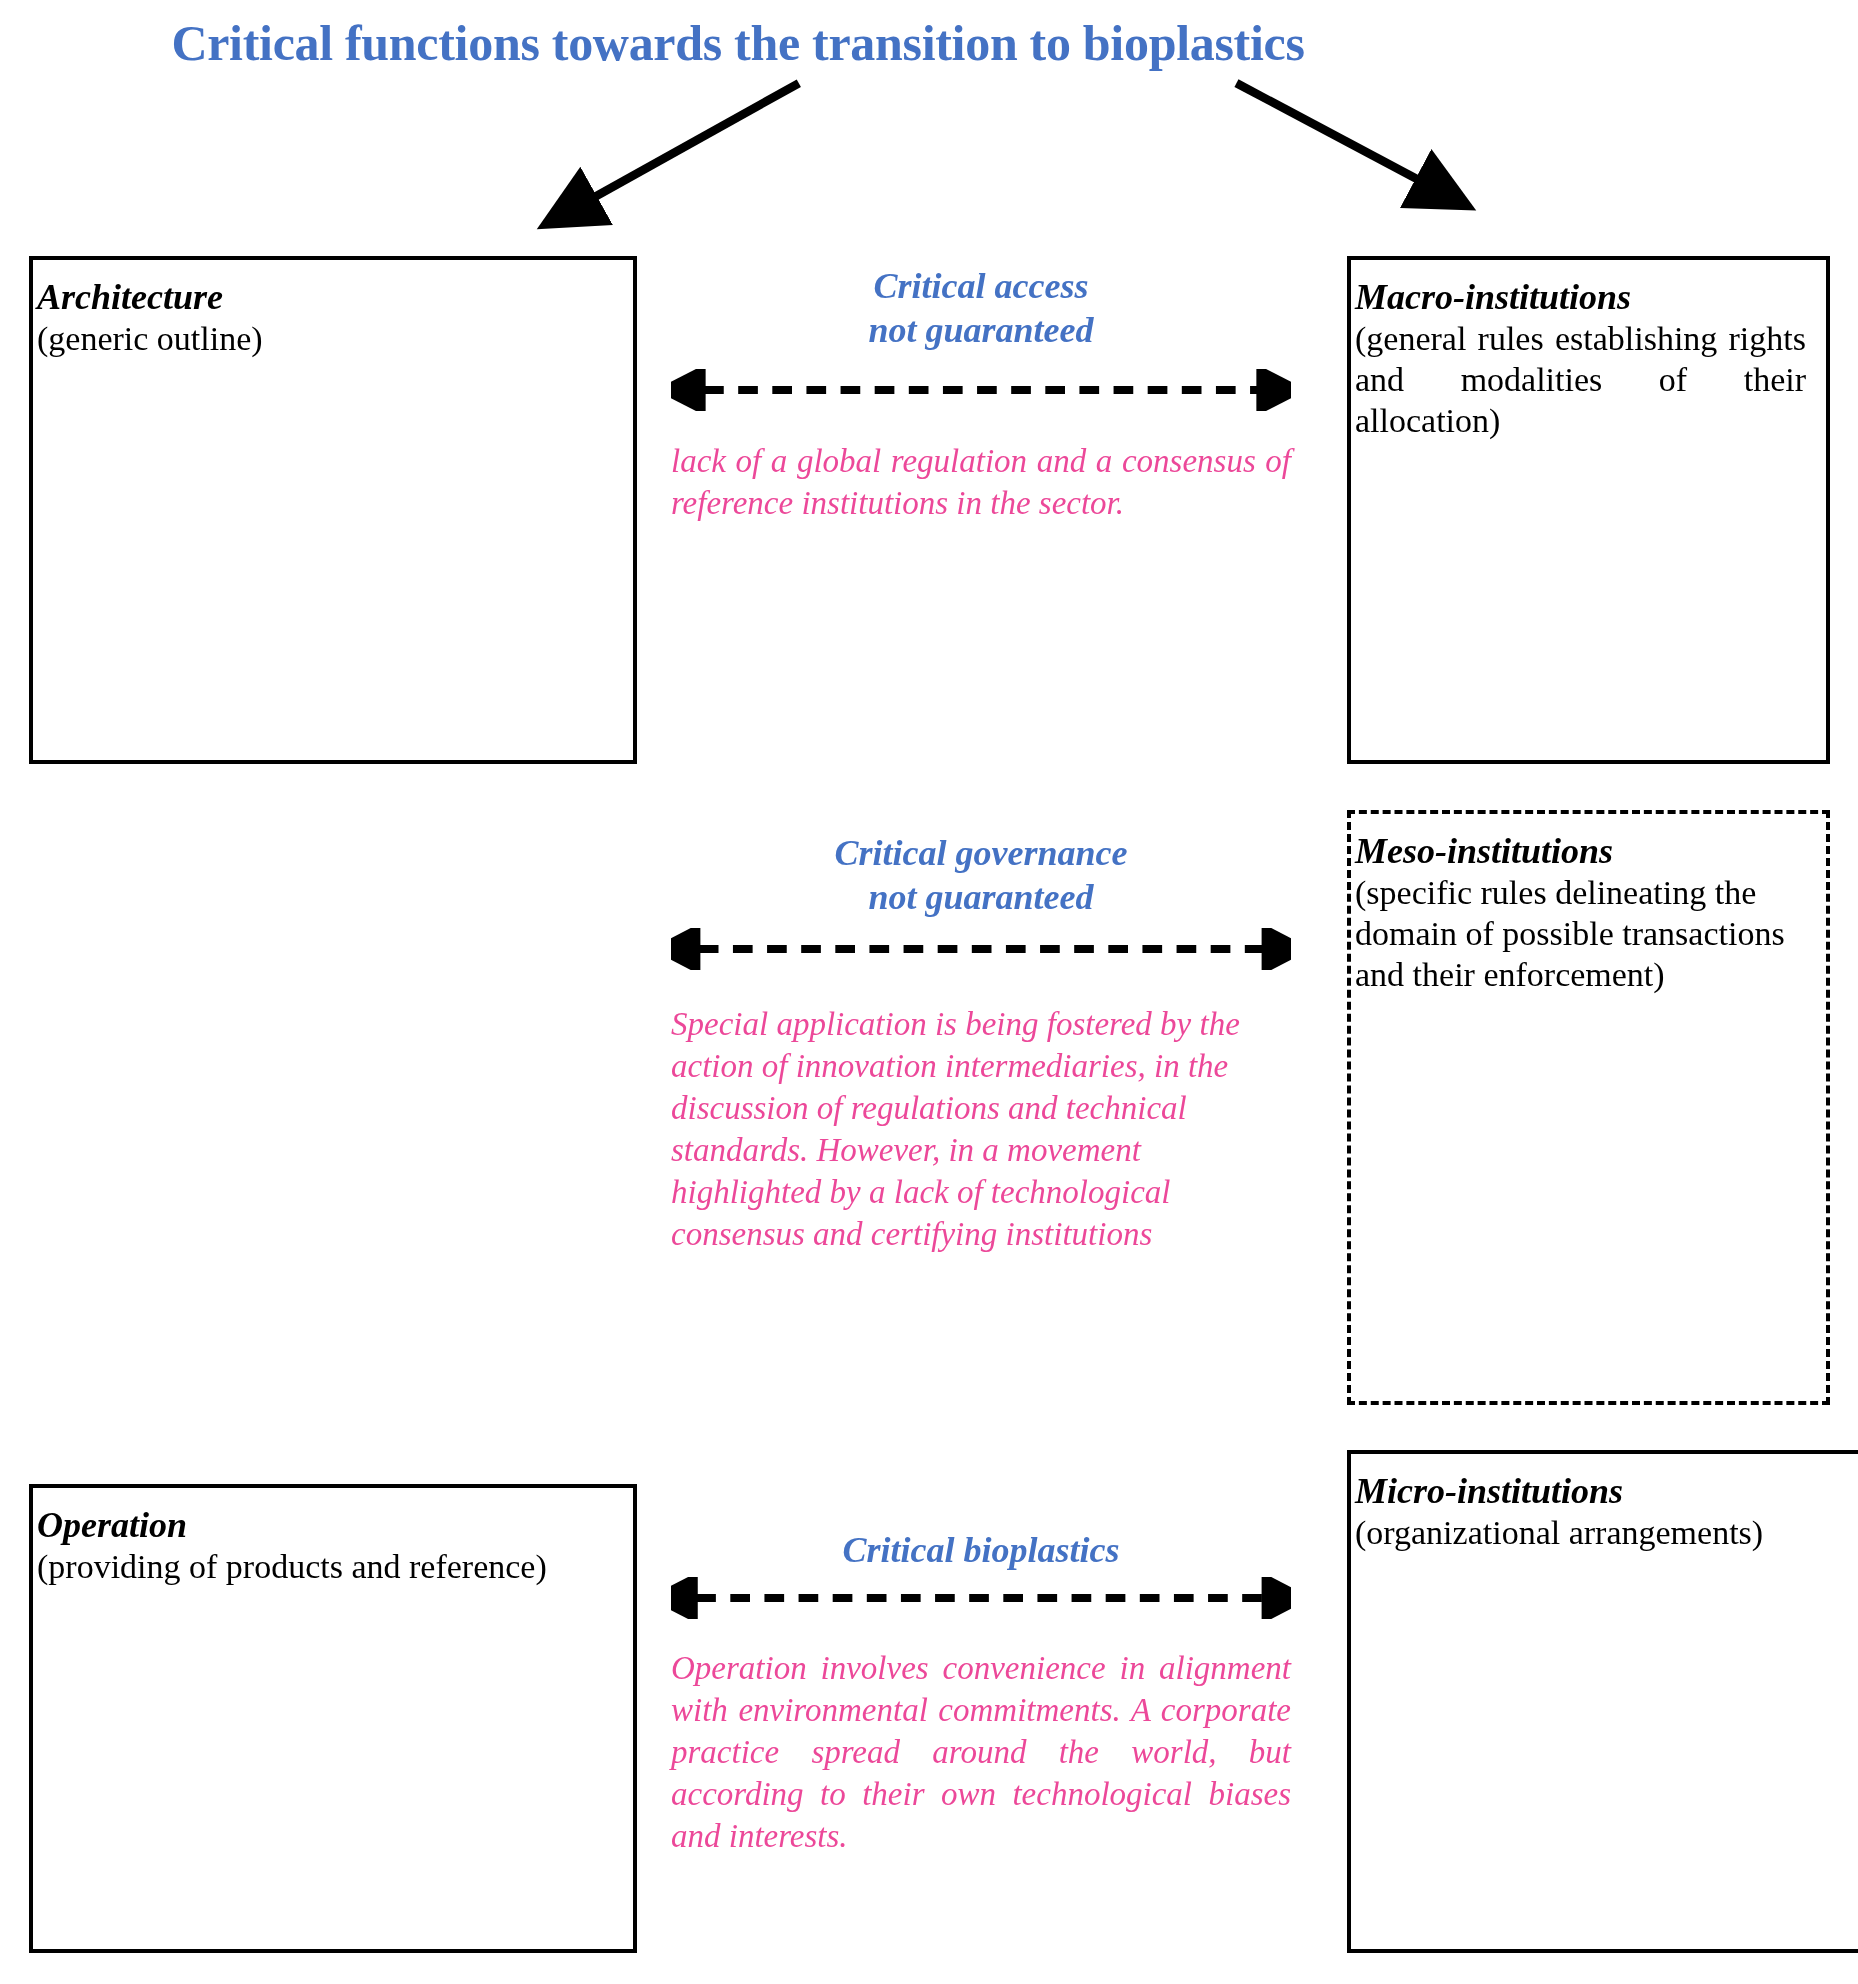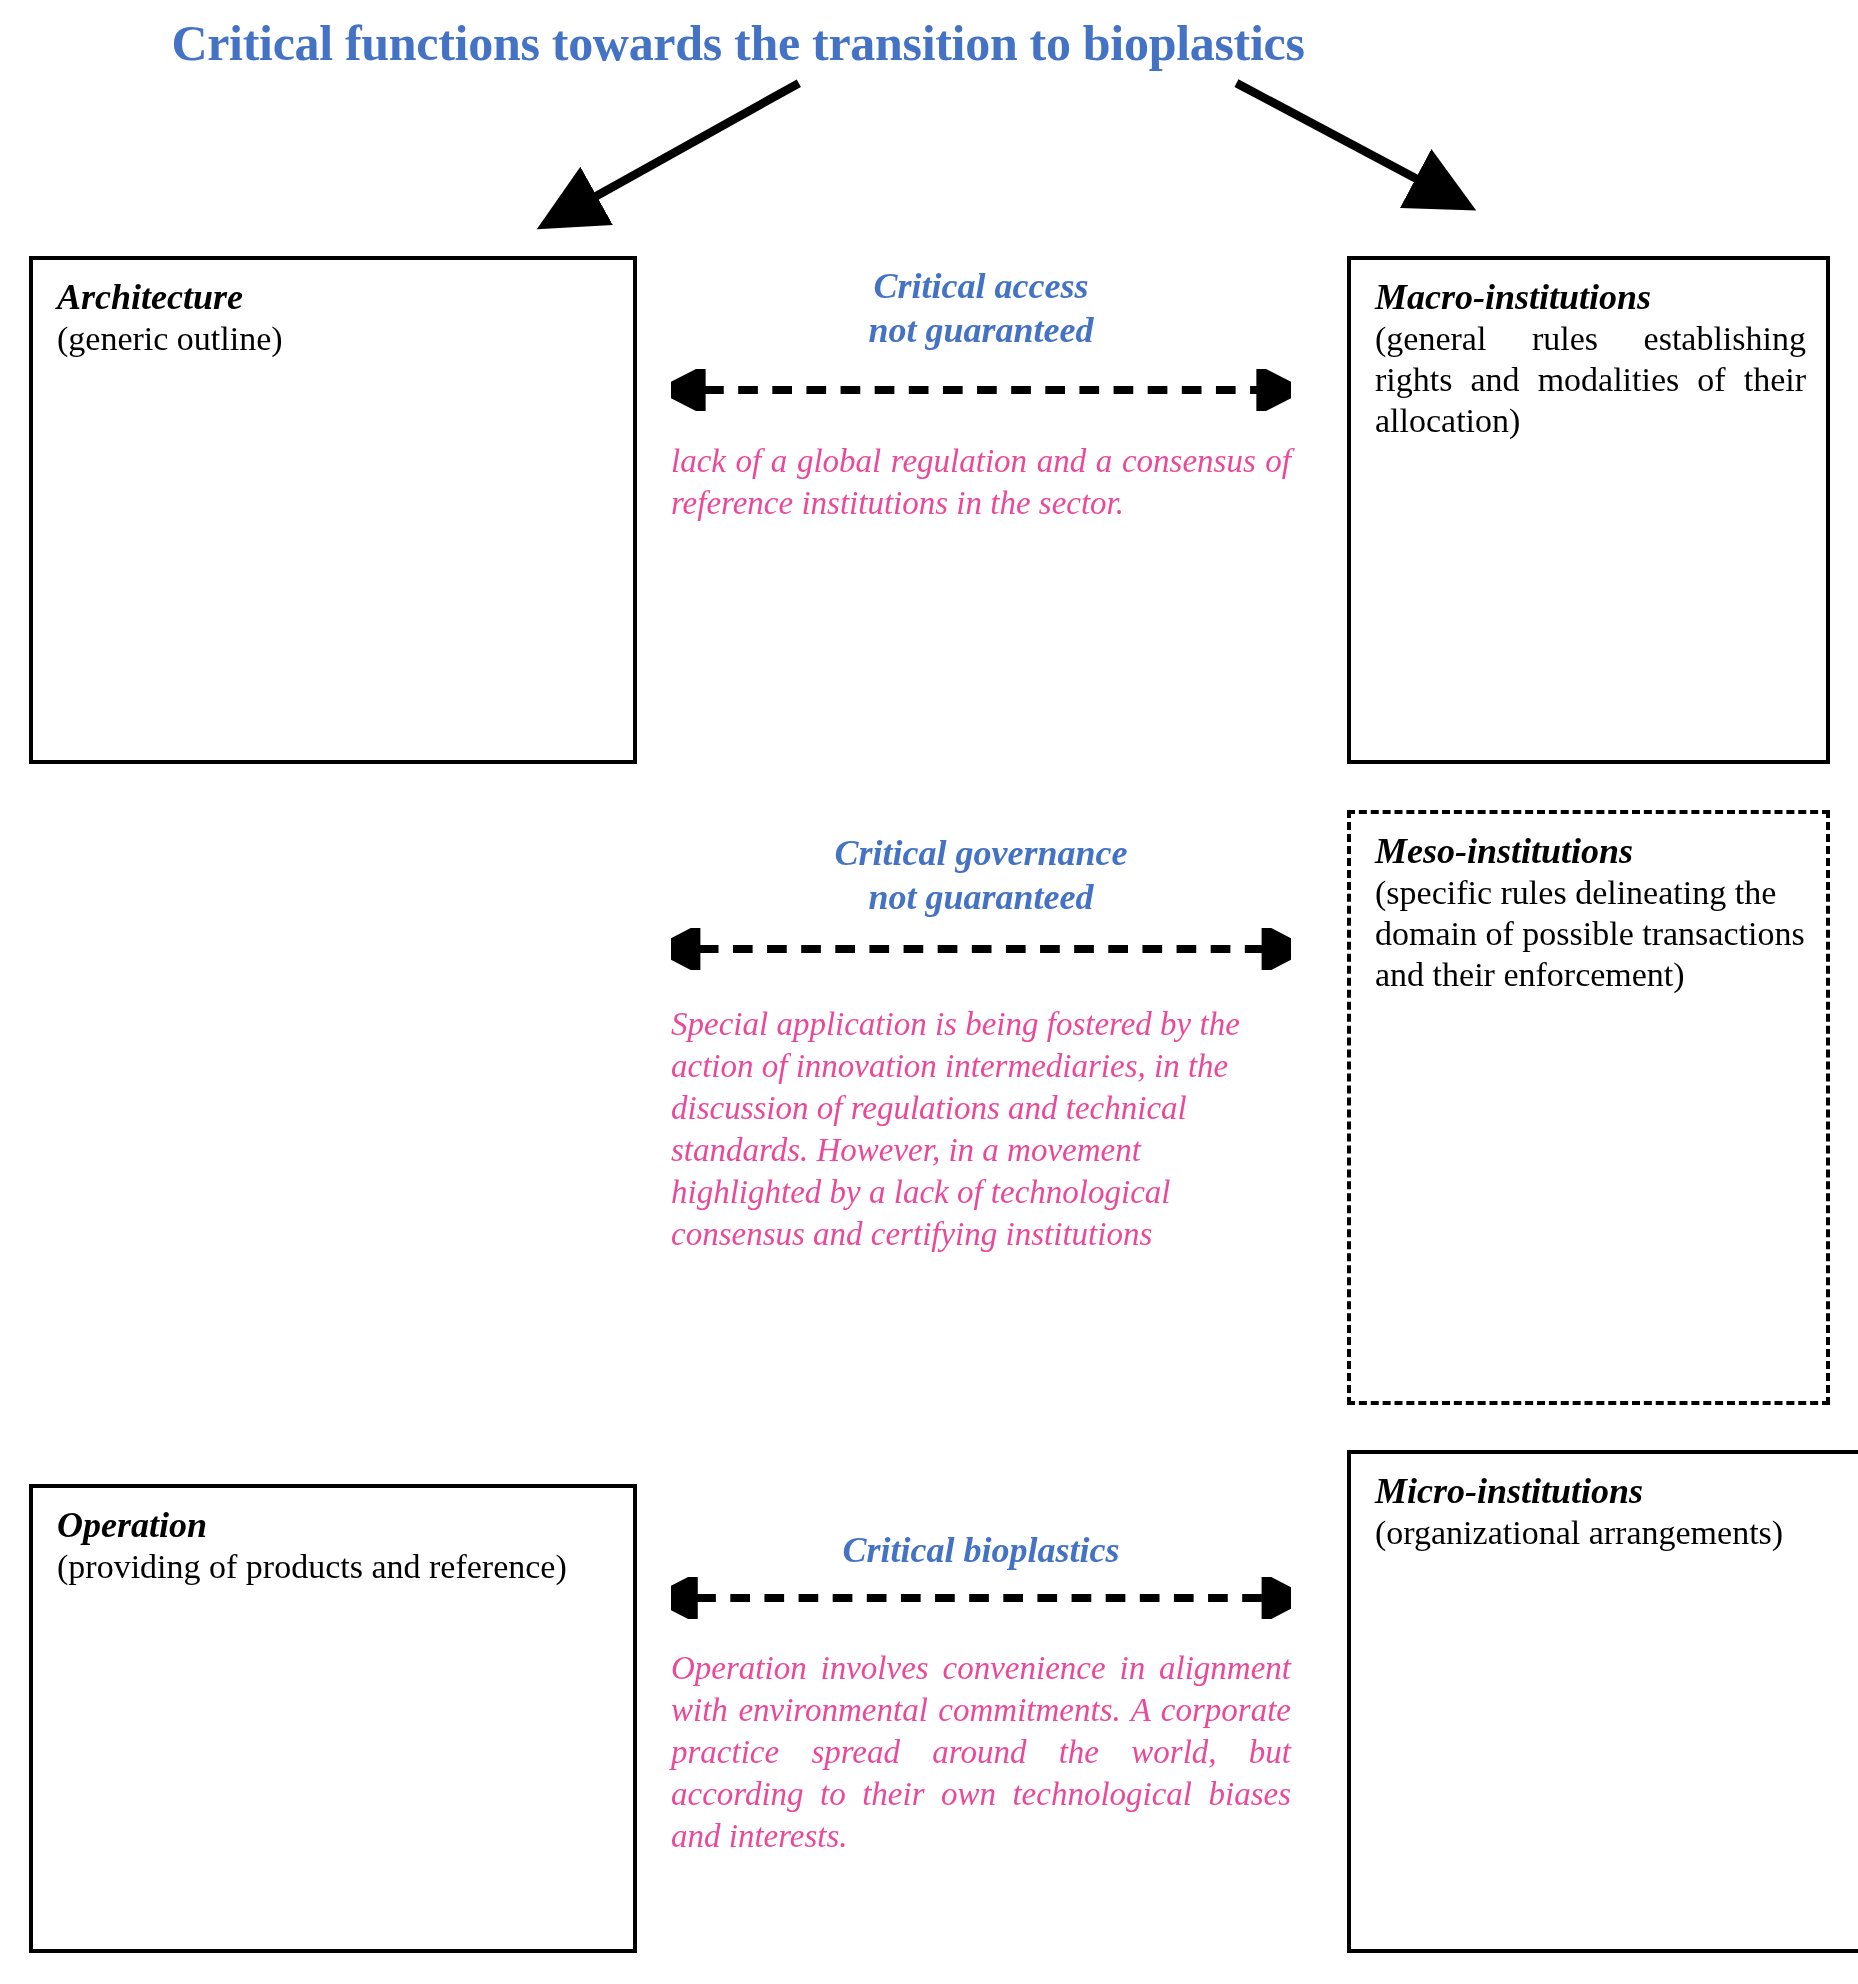--- a/index.html
+++ b/index.html
@@ -38,21 +38,21 @@
     width: 1858px; height: 277px;
     pointer-events: none;
   }
 
   
   .box {
     position: absolute;
     background: #ffffff;
     box-sizing: border-box;
     border: 4px solid #000000;
-    padding: 17px 20px 0 24px;
+    padding: 17px 20px 0 4px;
   }
   .box.dashed {
     border: 4px dashed #000000;
   }
   .box-title {
     font-weight: bold;
     font-style: italic;
     font-size: 36px;
     line-height: 41px;
     color: #000000;

